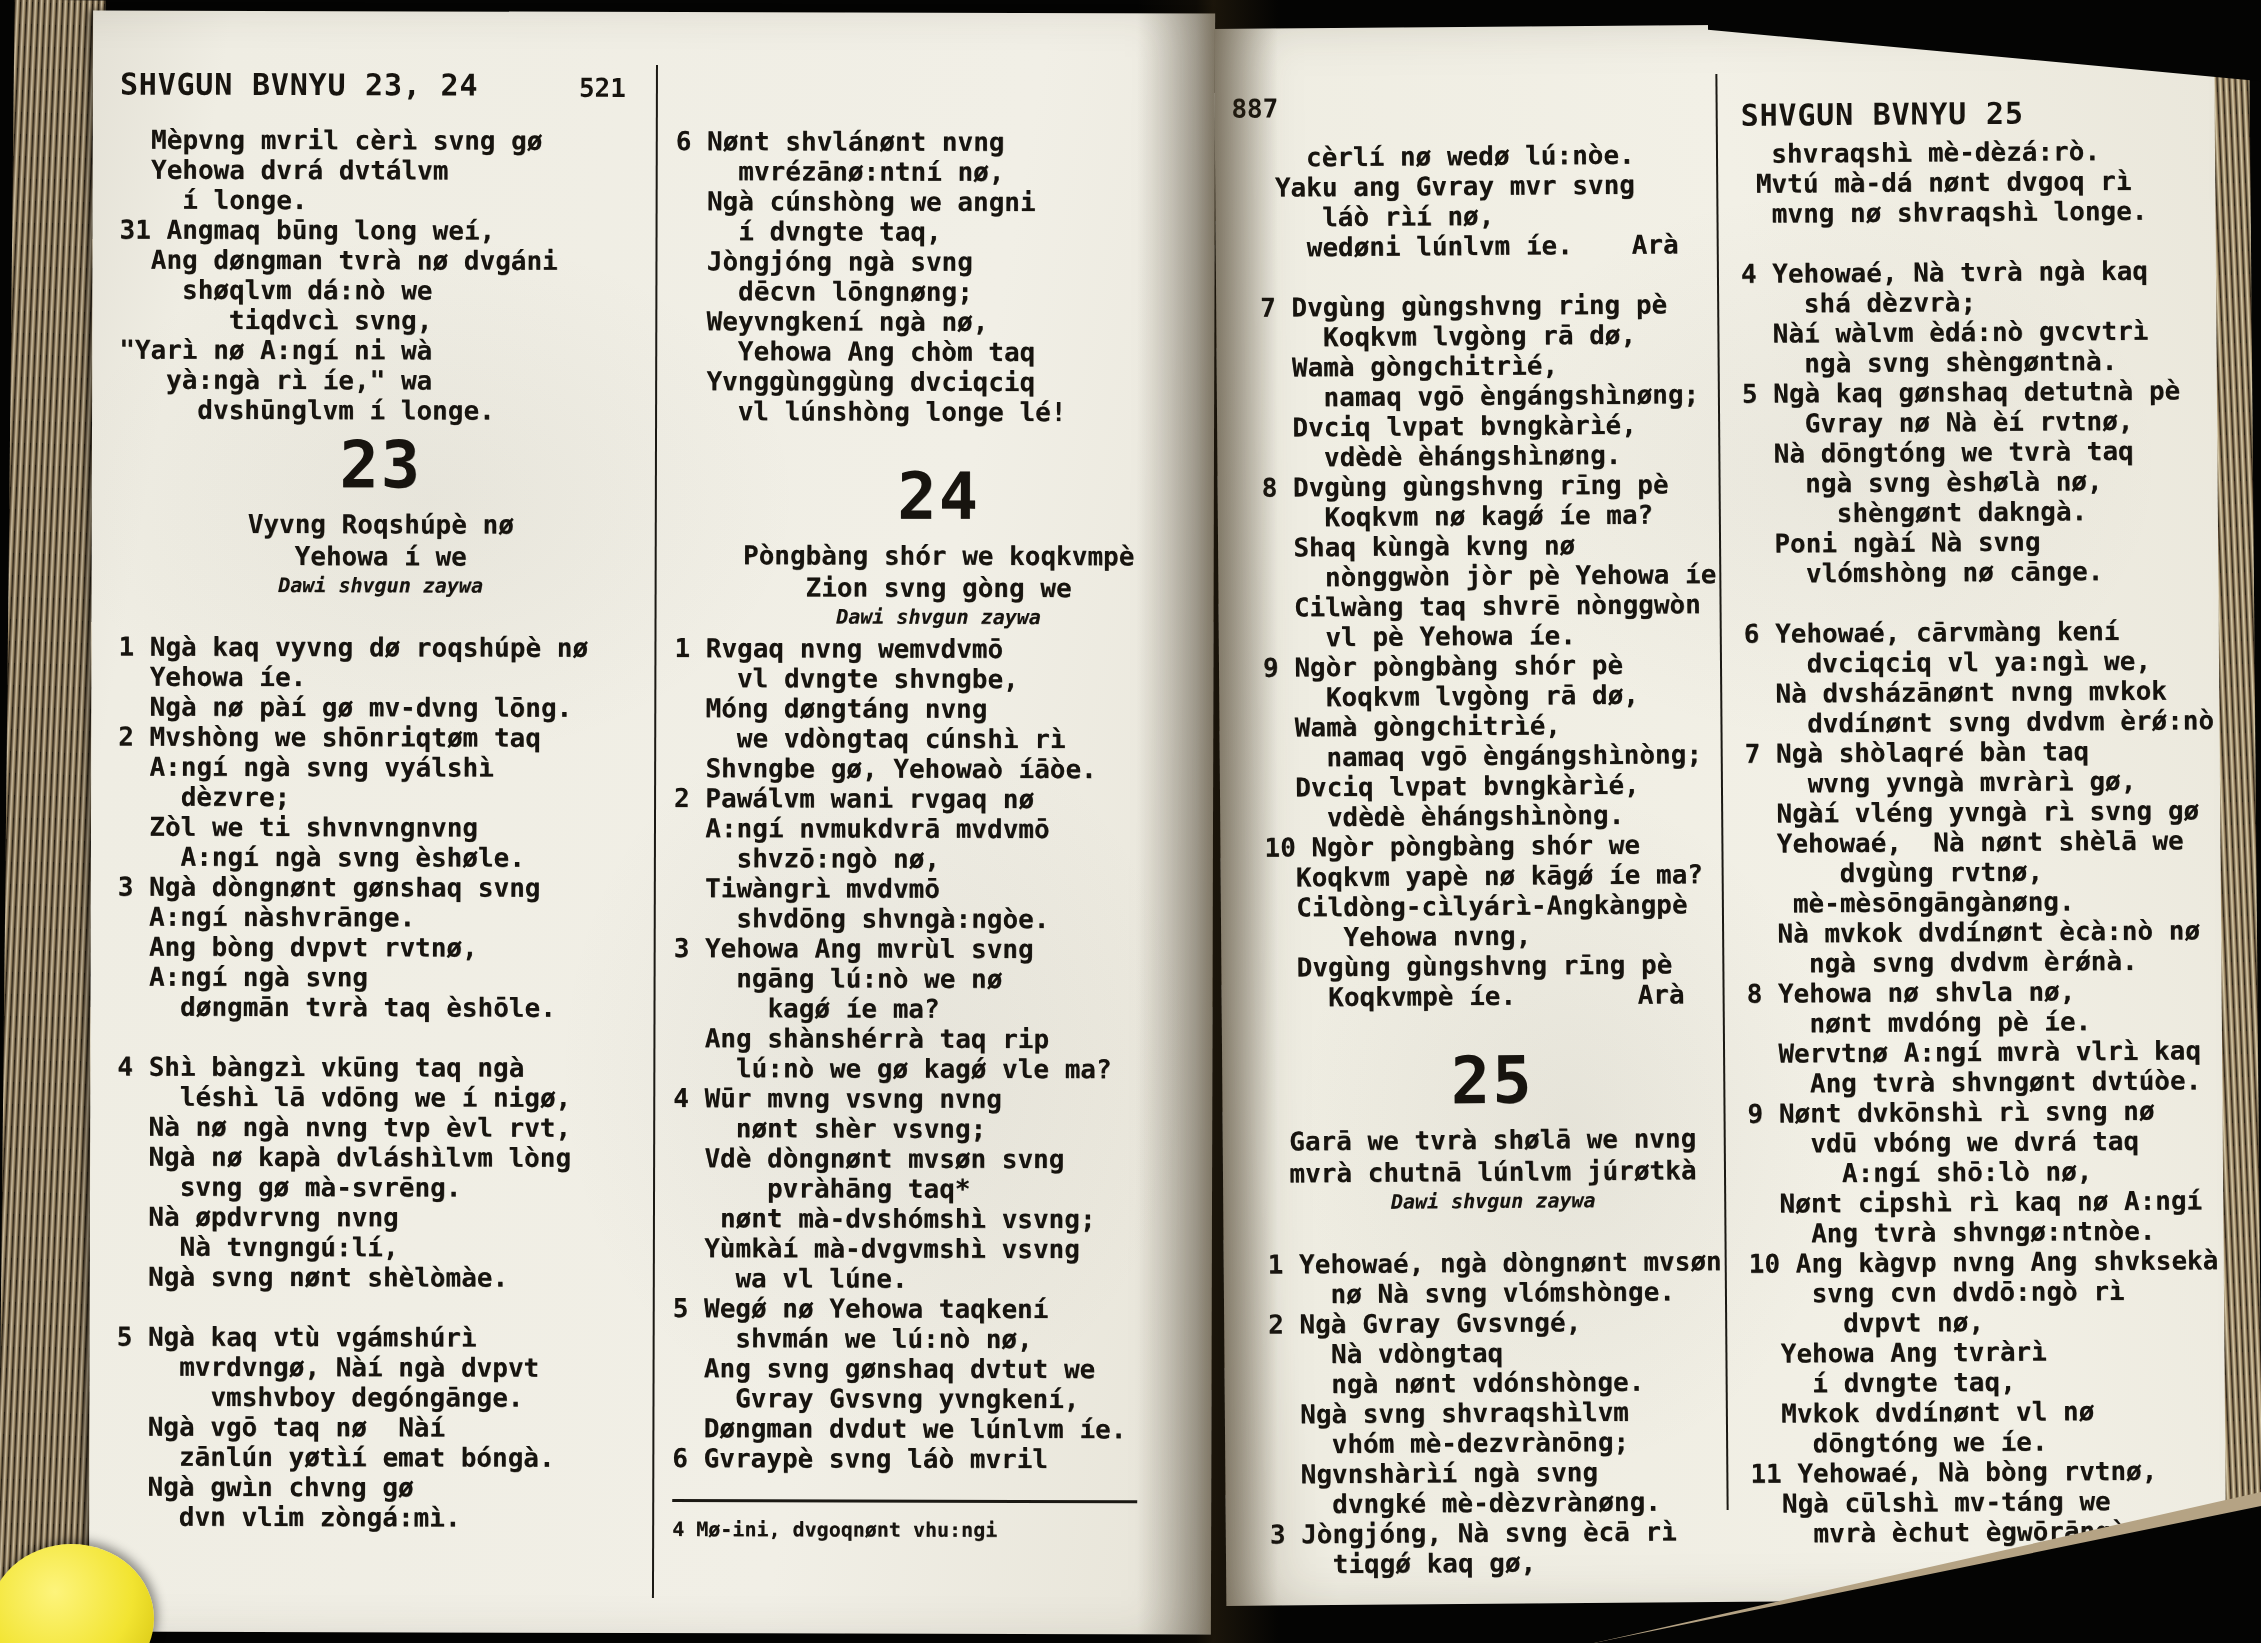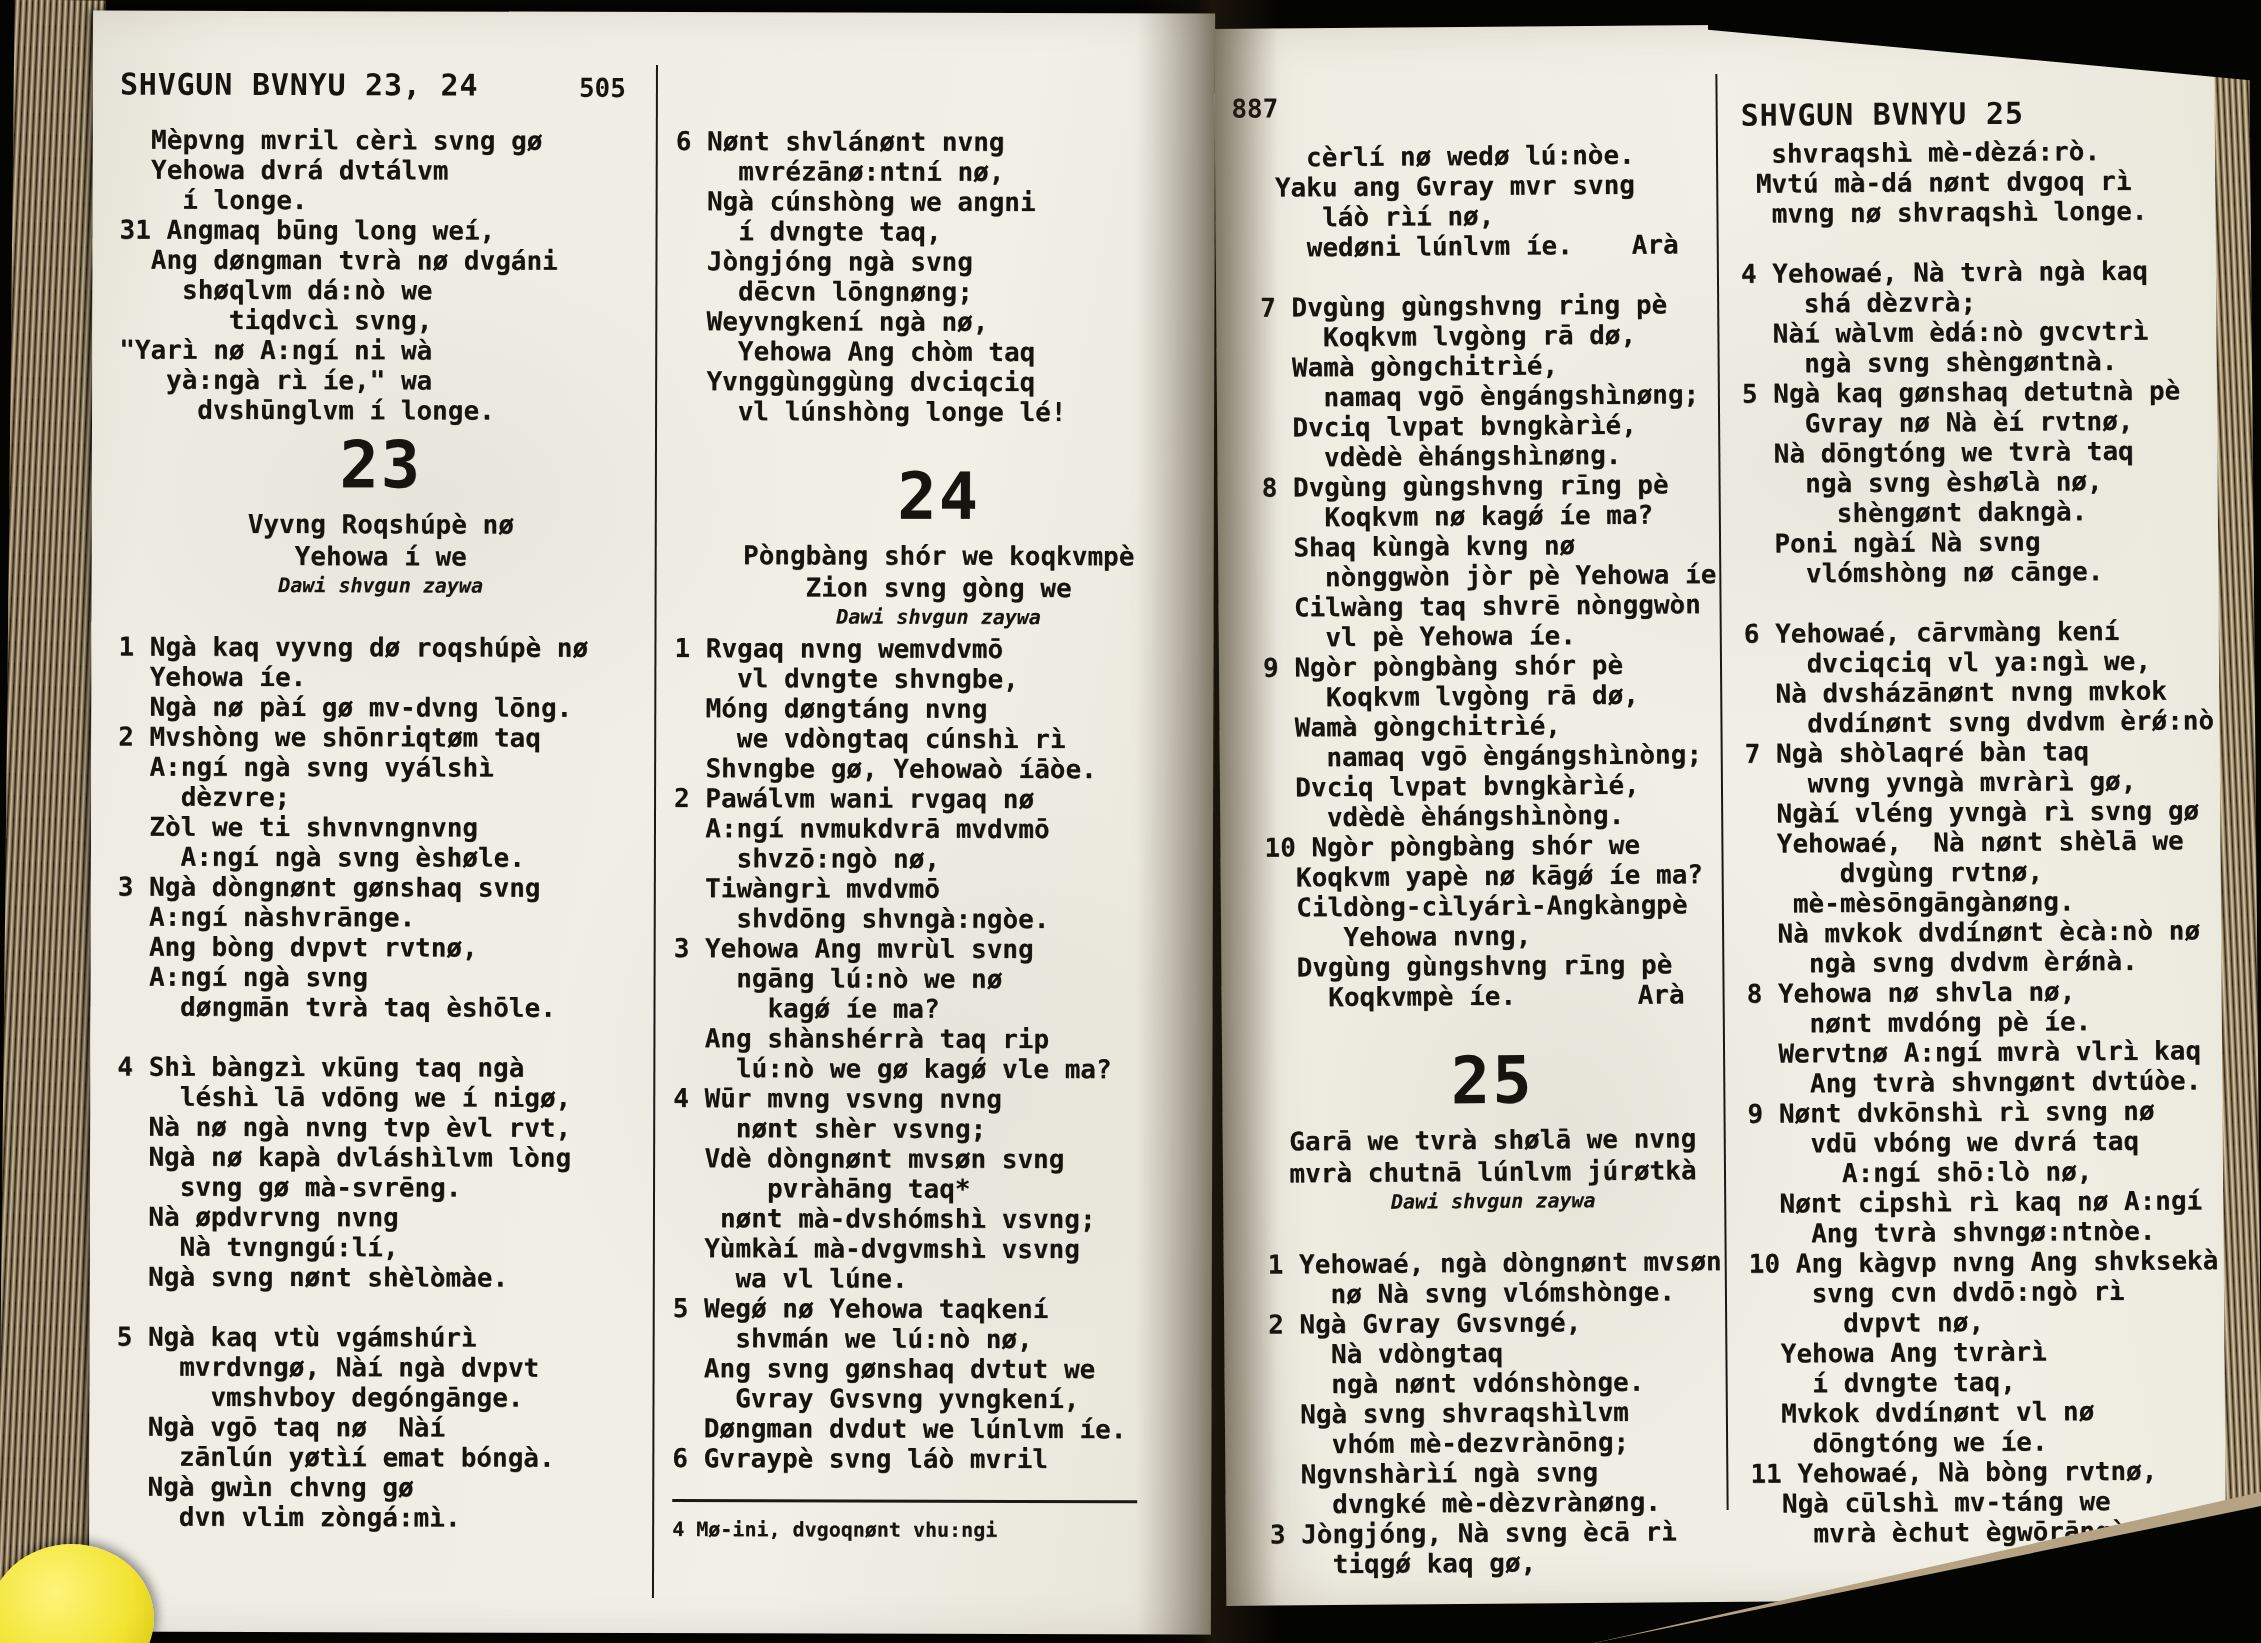--- a/index.html
+++ b/index.html
@@ -82,21 +82,21 @@
 </style>
 </head>
 <body>
 
 <div class="scene">
   <div class="edge edge-left"></div>
   <div class="edge edge-right"></div>
 
   <div class="page left">
     <div class="hdr hdr-left">SHVGUN BVNYU 23, 24</div>
-    <div class="pno pno-left">505</div>
+    <div class="pno pno-left">521</div>
     <div class="vrule vrule-left"></div>
     <div class="col col1">
         <div class="line tx">  Mèpvng mvril cèrì svng gø</div>
         <div class="line tx">  Yehowa dvrá dvtálvm</div>
         <div class="line tx">    í longe.</div>
         <div class="line tx">31 Angmaq būng long weí,</div>
         <div class="line tx">  Ang døngman tvrà nø dvgáni</div>
         <div class="line tx">    shøqlvm dá:nò we</div>
         <div class="line tx">       tiqdvcì svng,</div>
         <div class="line tx">"Yarì nø A:ngí ni wà</div>

